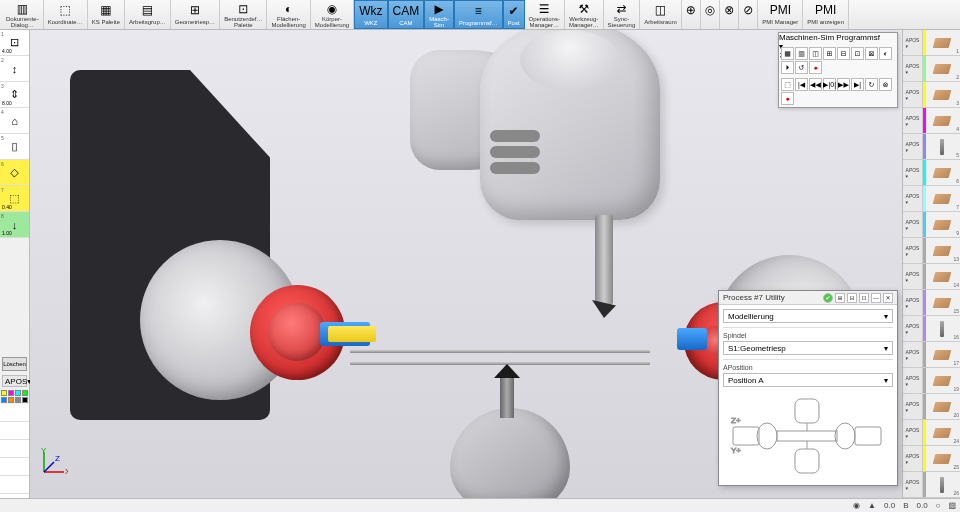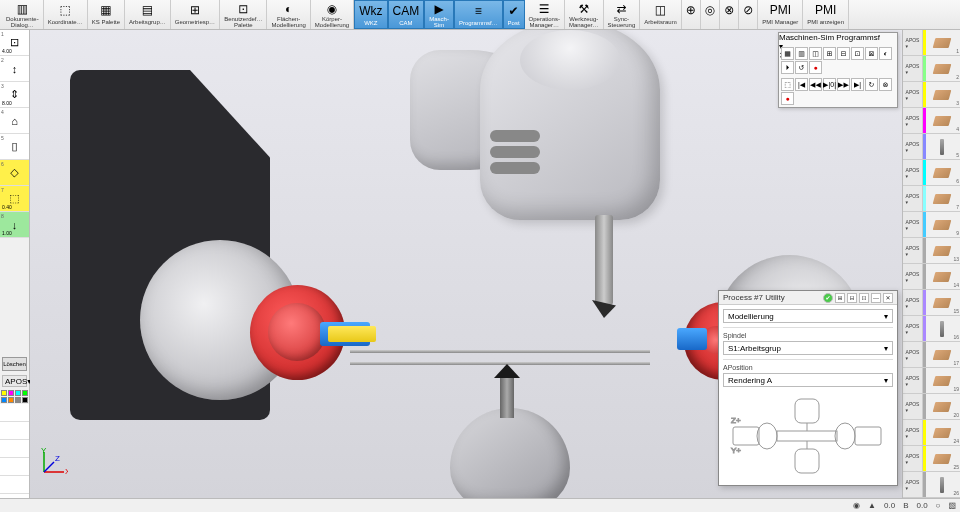--- a/index.html
+++ b/index.html
@@ -507,27 +507,27 @@
     </div>
   </div>
   <div class="pbody">
     <div class="drop">
         <span>Modellierung</span>
         <span>▾</span>
       </div>
     <div class="divider"></div>
     <div class="plabel">Spindel</div>
     <div class="drop">
-        <span>S1:Arbeitsgrup</span>
+        <span>S1:Geometriesp</span>
         <span>▾</span>
       </div>
     <div class="divider"></div>
     <div class="plabel">APosition</div>
     <div class="drop">
-        <span>Rendering A</span>
+        <span>Position A</span>
         <span>▾</span>
       </div>
     <div class="diagram">
       <svg width="170" height="86" viewBox="0 0 170 86">
         <g stroke="#999" stroke-width="1" fill="none">
           <rect x="10" y="34" width="26" height="18" rx="2"></rect>
           <ellipse cx="44" cy="43" rx="10" ry="13"></ellipse>
           <rect x="54" y="38" width="60" height="10"></rect>
           <ellipse cx="122" cy="43" rx="10" ry="13"></ellipse>
           <rect x="132" y="34" width="26" height="18" rx="2"></rect>

